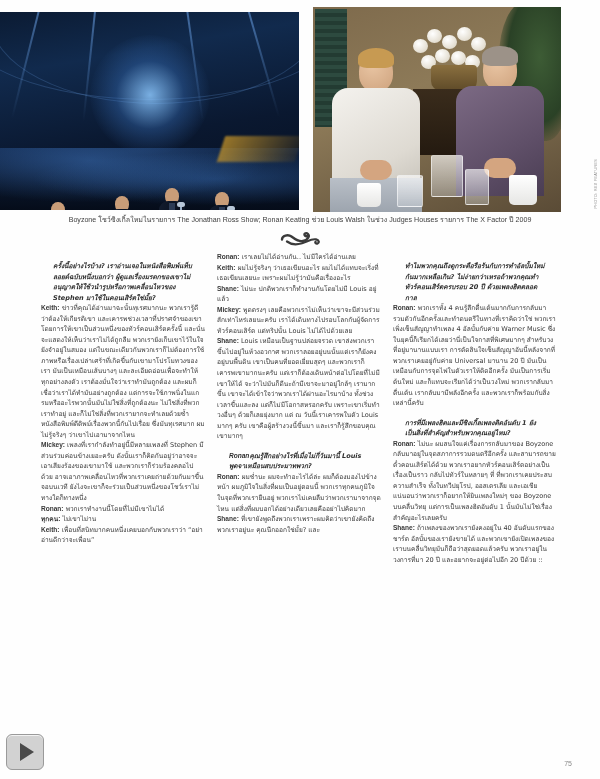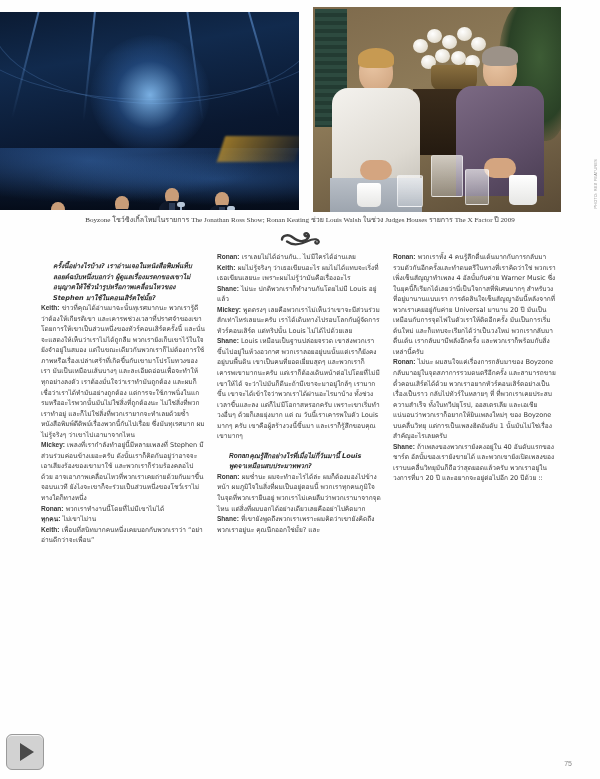--- a/index.html
+++ b/index.html
@@ -248,21 +248,21 @@
   .caption {
     position: absolute;
     left: 42px;
     top: 215px;
     width: 516px;
     font-size: 7.1px;
     line-height: 10px;
     color: #3d3d3d;
     text-align: center;
     white-space: nowrap;
-    font-family: Liberation Serif, serif;
+    font-family: Liberation Sans, sans-serif;
   }
 
   
   .ornament {
     position: absolute;
     left: 0;
     top: 230px;
     width: 600px;
     text-align: center;
   }
@@ -445,21 +445,23 @@
         <p class="a"><span class="speaker">Ronan:</span><span> เราเลยไม่ได้อ่านกัน.. ไม่มีใครได้อ่านเลย</span></p>
         <p class="a"><span class="speaker">Keith:</span><span> ผมไม่รู้จริงๆ ว่าเธอเขียนอะไร ผมไม่ได้แทบจะเริ่งที่เธอเขียนเลยนะ เพราะผมไม่รู้ว่ามันคือเรื่องอะไร</span></p>
         <p class="a"><span class="speaker">Shane:</span><span> ไม่นะ ปกติพวกเราก็ทำงานกันโดยไม่มี Louis อยู่แล้ว</span></p>
         <p class="a"><span class="speaker">Mickey:</span><span> พูดตรงๆ เลยคือพวกเราไม่เห็นว่าเขาจะมีส่วนร่วมสักเท่าไหร่เลยนะครับ เราได้เดินทางไปรอบโลกกับผู้จัดการทัวร์คอนเสิร์ต แต่ทริปนั้น Louis ไม่ได้ไปด้วยเลย</span></p>
         <p class="a"><span class="speaker">Shane:</span><span> Louis เหมือนเป็นฐานปล่อยจรวด เขาส่งพวกเราขึ้นไปอยู่ในห้วงอวกาศ พวกเราลอยอยู่บนนั้นแต่เราก็ยังคงอยู่บนพื้นดิน เขาเป็นคนที่ยอดเยี่ยมสุดๆ และพวกเราก็เคารพเขามากนะครับ แต่เราก็ต้องเดินหน้าต่อไปโดยที่ไม่มีเขาให้ได้ จะว่าไปมันก็ดีนะถ้ามีเขาจะมาอยู่ใกล้ๆ เรามากขึ้น เขาจะได้เข้าใจว่าพวกเราได้ผ่านอะไรมาบ้าง ทั้งช่วงเวลาขึ้นและลง แต่ก็ไม่มีโอกาสหรอกครับ เพราะเขาเริ่มทำวงอื่นๆ ด้วยก็เลยยุ่งมาก แต่ ณ วันนี้เราเคารพในตัว Louis มากๆ ครับ เขาคือผู้สร้างวงนี้ขึ้นมา และเราก็รู้สึกขอบคุณเขามากๆ</span></p>
         <p class="q"><span class="speaker">Ronan</span><span>คุณรู้สึกอย่างไรที่เมื่อไม่กี่วันมานี้ Louis พูดจาเหมือนสบประมาทพวก?</span></p>
         <p class="a"><span class="speaker">Ronan:</span><span> ผมช่ำนะ ผมจะทำอะไรได้ล่ะ ผมก็ต้องมองไปข้างหน้า ผมภูมิใจในสิ่งที่ผมเป็นอยู่ตอนนี้ พวกเราทุกคนภูมิใจในจุดที่พวกเรายืนอยู่ พวกเราไม่เคยลืมว่าพวกเรามาจากจุดไหน แต่สิ่งที่ผมบอกได้อย่างเดียวเลยคืออย่าไปคิดมาก</span></p>
         <p class="a"><span class="speaker">Shane:</span><span> ที่เขายังพูดถึงพวกเราเพราะผมคิดว่าเขายังคิดถึงพวกเราอยู่นะ คุณนึกออกใช่มั้ย? และ</span></p>
       </div>
     <div class="col" id="col2">
+        <p class="q"><span>ทำไมพวกคุณถึงดูกระตือรือร้นกับการทำอัลบั้มใหม่กันมากเหลือเกิน? ไม่ง่ายกว่าเหรอถ้าพวกคุณทำทัวร์คอนเสิร์ตครบรอบ 20 ปี ด้วยเพลงฮิตตลอดกาล</span></p>
         <p class="a"><span class="speaker">Ronan:</span><span> พวกเราทั้ง 4 คนรู้สึกตื่นเต้นมากกับการกลับมารวมตัวกันอีกครั้งและทำดนตรีในทางที่เราคิดว่าใช่ พวกเราเพิ่งเซ็นสัญญาทำเพลง 4 อัลบั้มกับค่าย Warner Music ซึ่งในยุคนี้ก็เรียกได้เลยว่านี่เป็นใจกาสที่พิเศษมากๆ สำหรับวงที่อยู่มานานแบบเรา การตัดสินใจเซ็นสัญญาอันนี้หลังจากที่พวกเราเคยอยู่กับค่าย Universal มานาน 20 ปี มันเป็นเหมือนกับการจุดไฟในตัวเราให้ติดอีกครั้ง มันเป็นการเริ่มต้นใหม่ และก็แทบจะเรียกได้ว่าเป็นวงใหม่ พวกเรากลับมาตื่นเต้น เรากลับมามีพลังอีกครั้ง และพวกเราก็พร้อมกับสิ่งเหล่านี้ครับ</span></p>
+        <p class="q"><span>การที่มีเพลงฮิตและมีซิงเกิ้ลเพลงติดอันดับ 1 ยังเป็นสิ่งที่สำคัญสำหรับพวกคุณอยู่ไหม?</span></p>
         <p class="a"><span class="speaker">Ronan:</span><span> ไม่นะ ผมสนใจแค่เรื่องการกลับมาของ Boyzone กลับมาอยู่ในจุดสภาการรวมดนตรีอีกครั้ง และสามารถขายตั๋วคอนเสิร์ตได้ด้วย พวกเราอยากทัวร์คอนเสิร์ตอย่างเป็นเรื่องเป็นราว กลับไปทัวร์ในหลายๆ ที่ ที่พวกเราเคยประสบความสำเร็จ ทั้งในทวีปยุโรป, ออสเตรเลีย และเอเชีย แน่นอนว่าพวกเราก็อยากให้ยินเพลงใหม่ๆ ของ Boyzone บนคลื่นวิทยุ แต่การเป็นเพลงฮิตอันดับ 1 นั้นมันไม่ใช่เรื่องสำคัญอะไรเลยครับ</span></p>
         <p class="a"><span class="speaker">Shane:</span><span> ถ้าเพลงของพวกเรายังคงอยู่ใน 40 อันดับแรกของชาร์ต อัลบั้มของเรายังขายได้ และพวกเขายังเปิดเพลงของเราบนคลื่นวิทยุมันก็ถือว่าสุดยอดแล้วครับ พวกเราอยู่ในวงการที่มา 20 ปี และอยากจะอยู่ต่อไปอีก 20 ปีด้วย ::</span></p>
       </div>
   </div>
 
   <div class="play-button">
     <div class="play-triangle"></div>
   </div>
 
   <div class="page-number">75</div>

